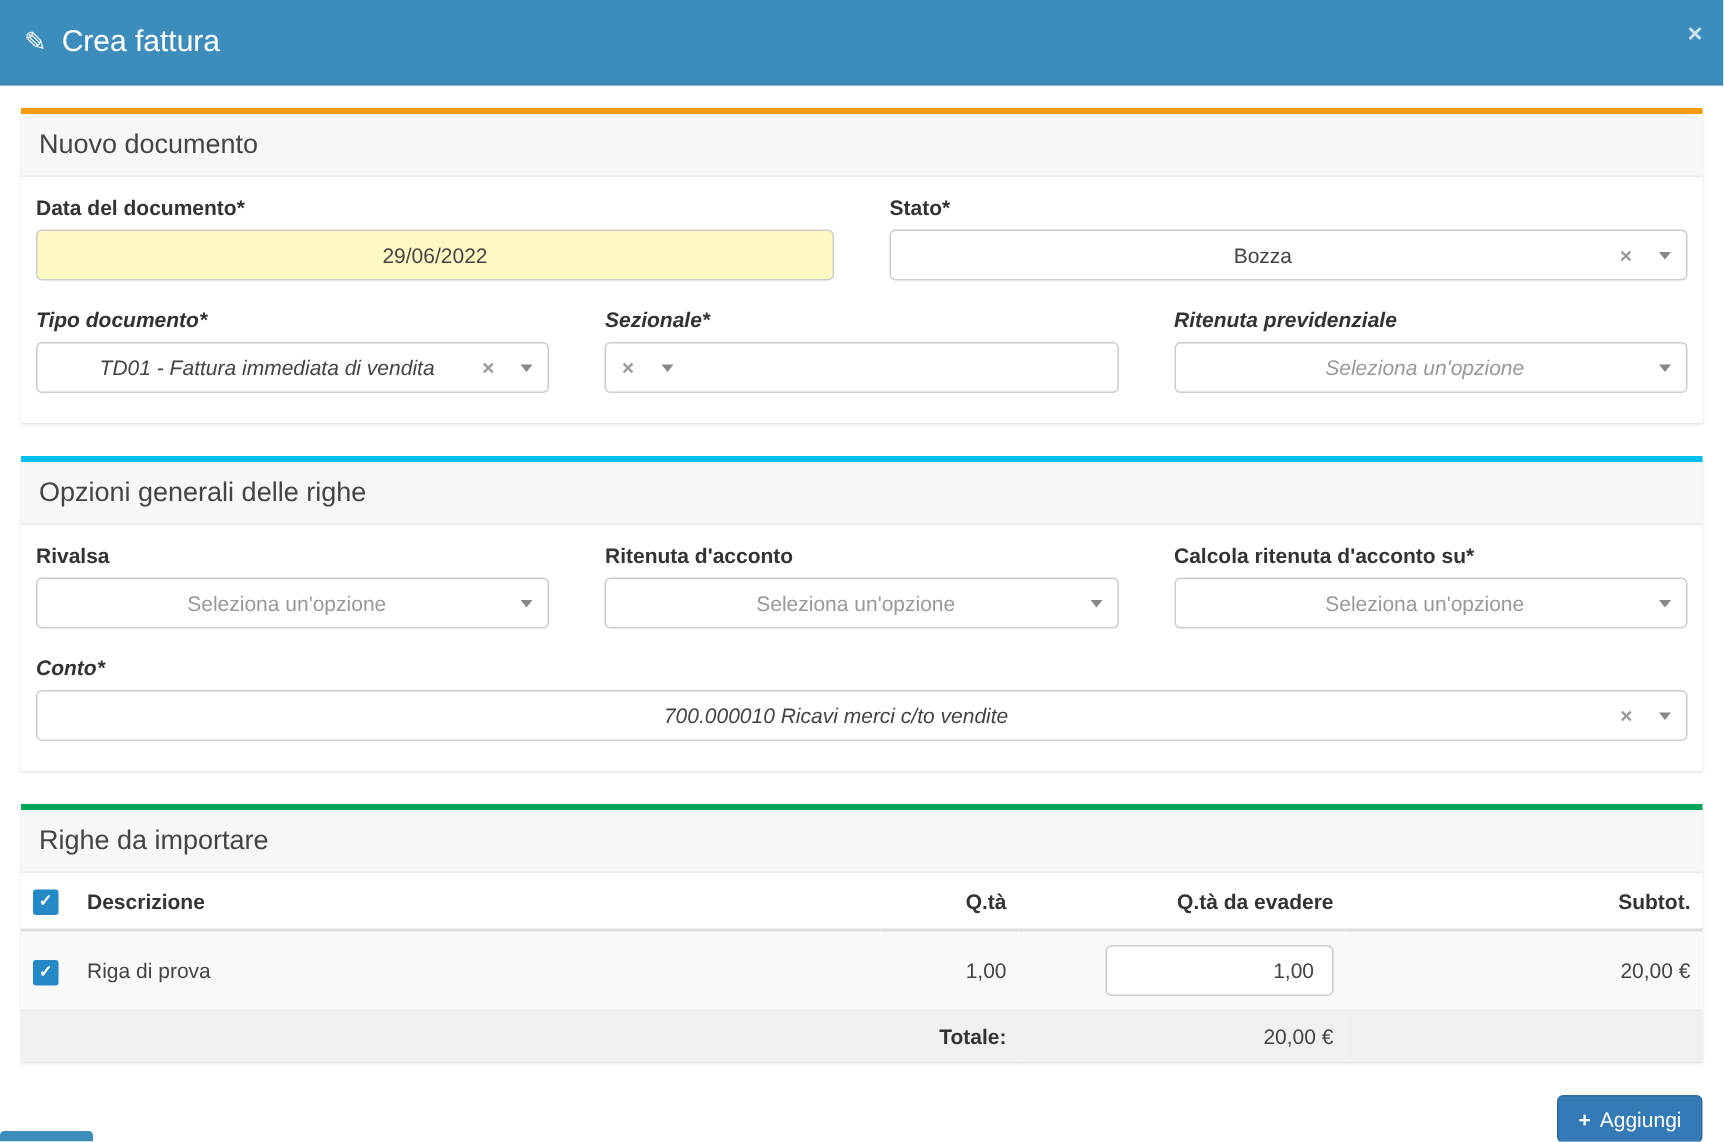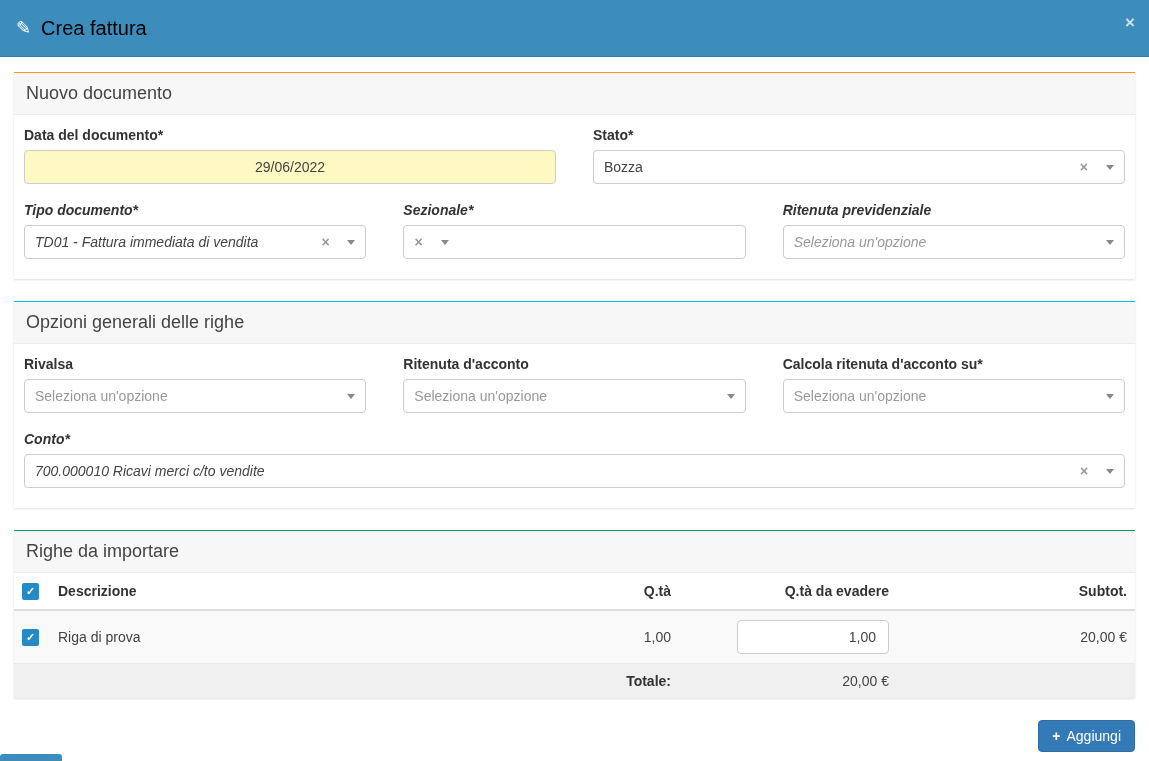--- a/index.html
+++ b/index.html
@@ -22,21 +22,21 @@
     padding: 0 16px;
     position: relative;
     border-bottom: 1px solid rgba(0,0,0,0.12);
   }
   .modal-header .pencil {
     color: #fff;
     font-size: 18px;
     margin-right: 10px;
   }
   .modal-header .title {
-    color: #000000;
+    color: #ffffff;
     font-size: 20px;
     font-weight: 400;
   }
   .close-btn {
     position: absolute;
     right: 14px;
     top: 14px;
     background: none;
     border: none;
     color: #fff;
@@ -46,21 +46,21 @@
     cursor: pointer;
     line-height: 1;
     font-family: "Liberation Sans", sans-serif;
   }
 
   
   .modal-body { padding: 15px 14px 0 14px; }
 
   .box {
     background: #fff;
-    border-top: 1px solid #ef4444;
+    border-top: 4px solid #ef4444;
     box-shadow: 0 1px 2px rgba(0,0,0,0.12);
     margin-bottom: 22px;
   }
   .box.warning { border-top-color: #f39c12; }
   .box.info    { border-top-color: #00c0ef; }
   .box.success { border-top-color: #00a65a; }
 
   .box-header {
     padding: 10px 12px;
     background: #f7f7f7;
@@ -109,20 +109,21 @@
     align-items: center;
     padding: 0 10px;
     cursor: pointer;
   }
   .sel-value {
     flex: 1;
     color: #444;
     white-space: nowrap;
     overflow: hidden;
     text-overflow: ellipsis;
+    text-align: center;
   }
   .sel-value.placeholder { color: #999; }
   .sel-clear {
     color: #999;
     font-size: 14px;
     font-weight: bold;
     margin-right: 18px;
     cursor: pointer;
     line-height: 1;
   }

